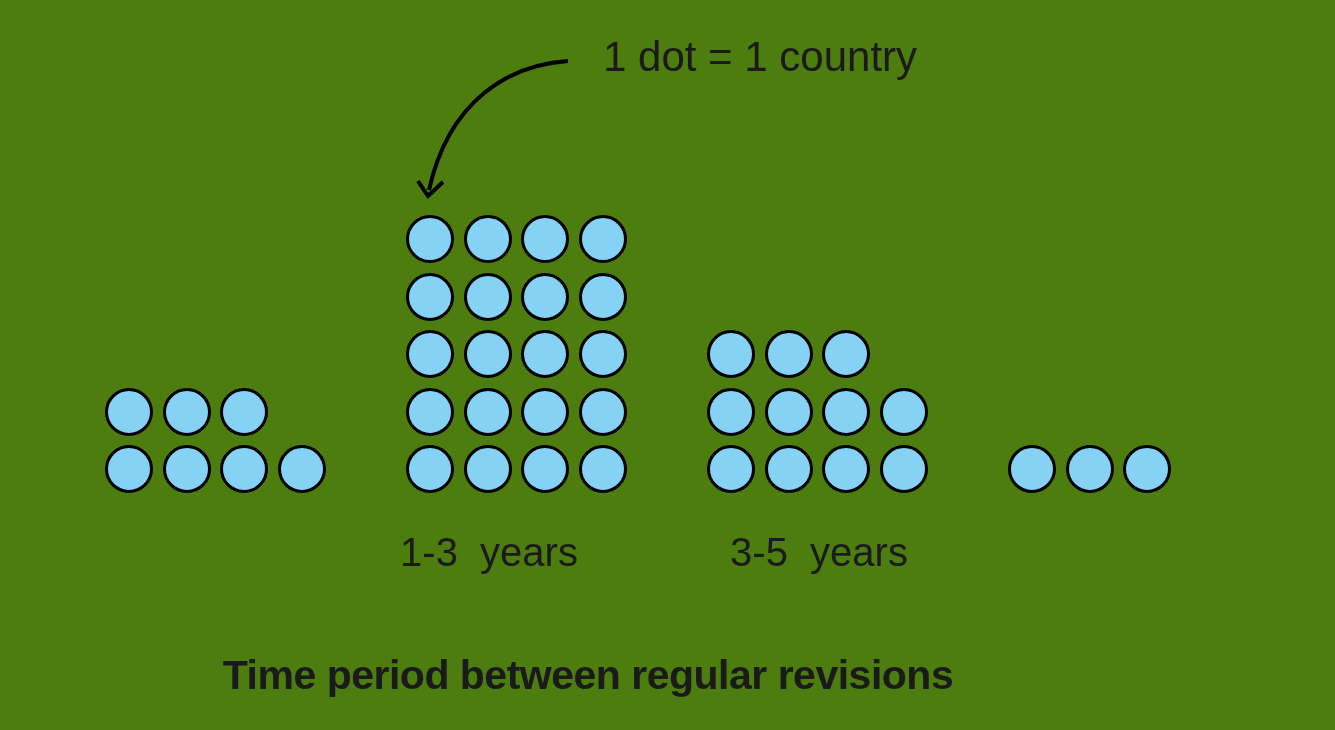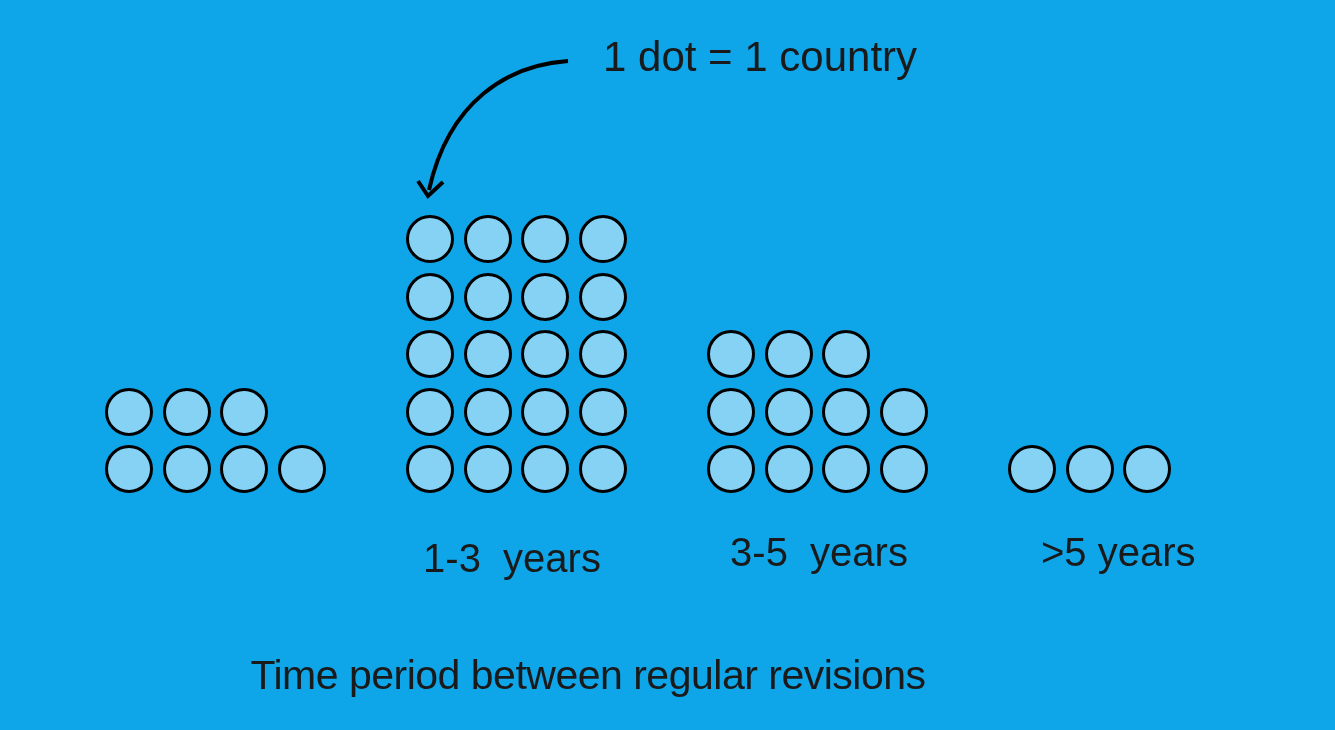--- a/index.html
+++ b/index.html
@@ -5,21 +5,21 @@
   html, body {
     margin: 0;
     padding: 0;
     background: #ffffff;
     font-family: "Liberation Sans", "DejaVu Sans", sans-serif;
   }
   .canvas {
     position: relative;
     width: 1335px;
     height: 730px;
-    background: #0ea5e9;
+    background: #4d7c0f;
     overflow: hidden;
   }
   .annotation-label {
     position: absolute;
     left: 603px;
     top: 33px;
     font-size: 42px;
     color: #1a1a1a;
     white-space: pre;
   }
@@ -47,20 +47,21 @@
   }
   .chart-title {
     position: absolute;
     left: 0;
     top: 652px;
     width: 1176px;
     text-align: center;
     font-size: 41px;
     letter-spacing: -0.5px;
     color: #1a1a1a;
+    font-weight: bold;
   }
 </style>
 </head>
 <body>
 
 <div class="canvas">
 
   <span class="annotation-label">1 dot = 1 country</span>
 
   <svg class="arrow-svg" viewBox="0 0 200 175" fill="none" xmlns="http://www.w3.org/2000/svg">
@@ -115,16 +116,15 @@
       </div>
       <div>
         <div class="dot" style="left: 1008px; top: 445px; background: rgb(133, 210, 245); border: 3px solid rgb(0, 0, 0);"></div>
         <div class="dot" style="left: 1065.5px; top: 445px; background: rgb(133, 210, 245); border: 3px solid rgb(0, 0, 0);"></div>
         <div class="dot" style="left: 1123px; top: 445px; background: rgb(133, 210, 245); border: 3px solid rgb(0, 0, 0);"></div>
       </div>
     </div>
 
   <div class="chart-title">Time period between regular revisions</div>
 
-    <div class="category-label" style="left: 512px; margin-top: 6px;">1-3  years</div>
+    <div class="category-label" style="left: 489px;">1-3  years</div>
     <div class="category-label" style="left: 819px;">3-5  years</div>
-    <div class="category-label" style="left: 1118.25px;">&gt;5 years</div>
   </div>
 
 </body></html>

